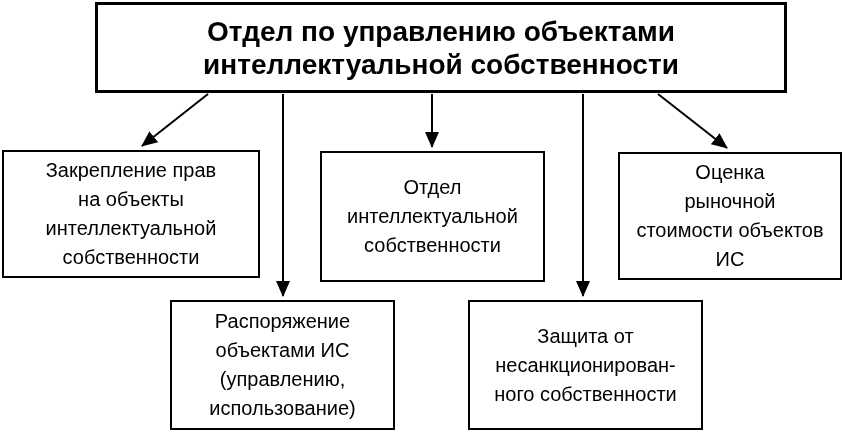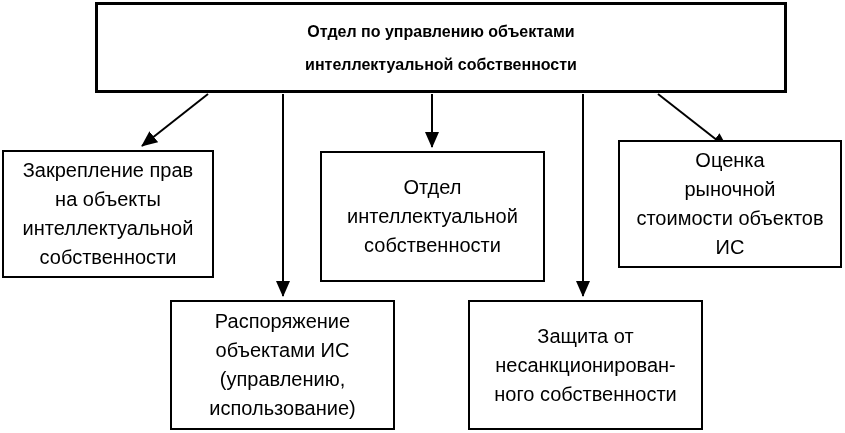--- a/index.html
+++ b/index.html
@@ -27,27 +27,27 @@
     align-items: center;
     justify-content: center;
     text-align: center;
     white-space: pre-line;
     font-size: 20px;
     line-height: 29px;
   }
   .node.root {
     border-width: 3px;
     font-weight: bold;
-    font-size: 16px;
+    font-size: 28px;
     line-height: 33px;
   }
   .n-root   { left: 95px;  top: 2px;   width: 692px; height: 91px; }
-  .n-rights { left: 2px;   top: 150px; width: 212px; height: 128px; }
+  .n-rights { left: 2px;   top: 150px; width: 258px; height: 128px; }
   .n-acct   { left: 320px; top: 151px; width: 225px; height: 131px; }
-  .n-value  { left: 618px; top: 140px; width: 224px; height: 128px; }
+  .n-value  { left: 618px; top: 152px; width: 224px; height: 128px; }
   .n-disp   { left: 170px; top: 300px; width: 225px; height: 130px; }
   .n-prot   { left: 468px; top: 300px; width: 235px; height: 130px; }
 </style>
 </head>
 <body>
 
 <div class="canvas">
 
   <svg class="arrows" width="845" height="433" viewBox="0 0 845 433" xmlns="http://www.w3.org/2000/svg">
     <defs>

